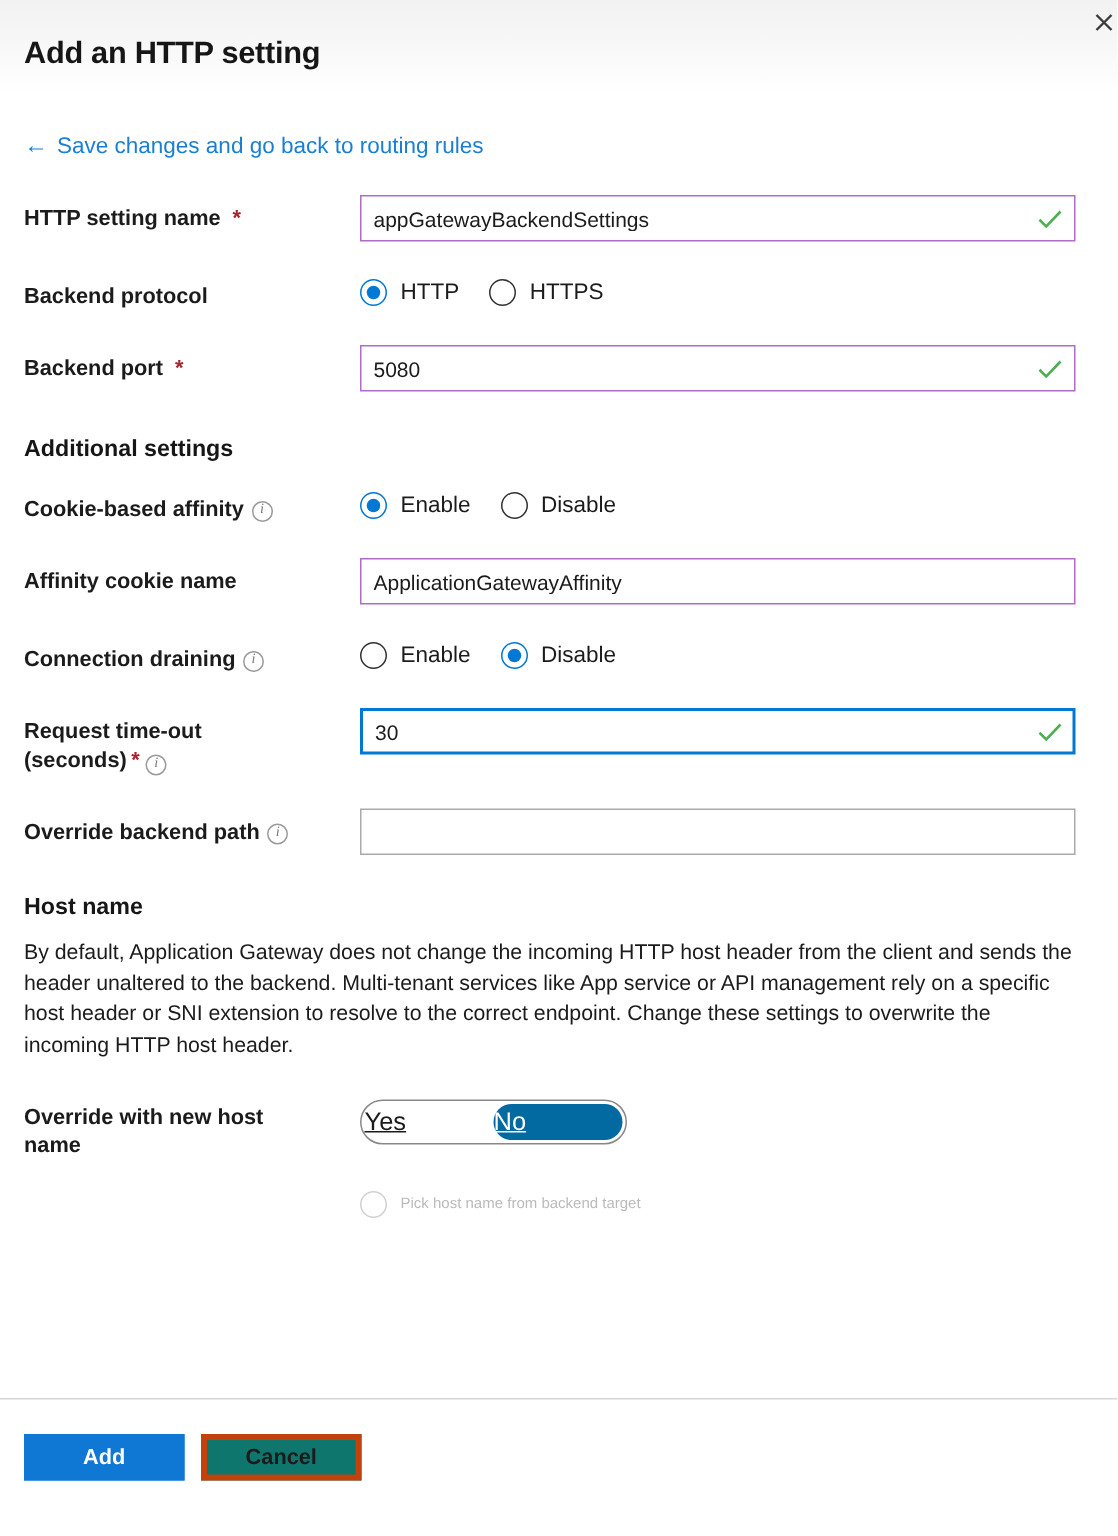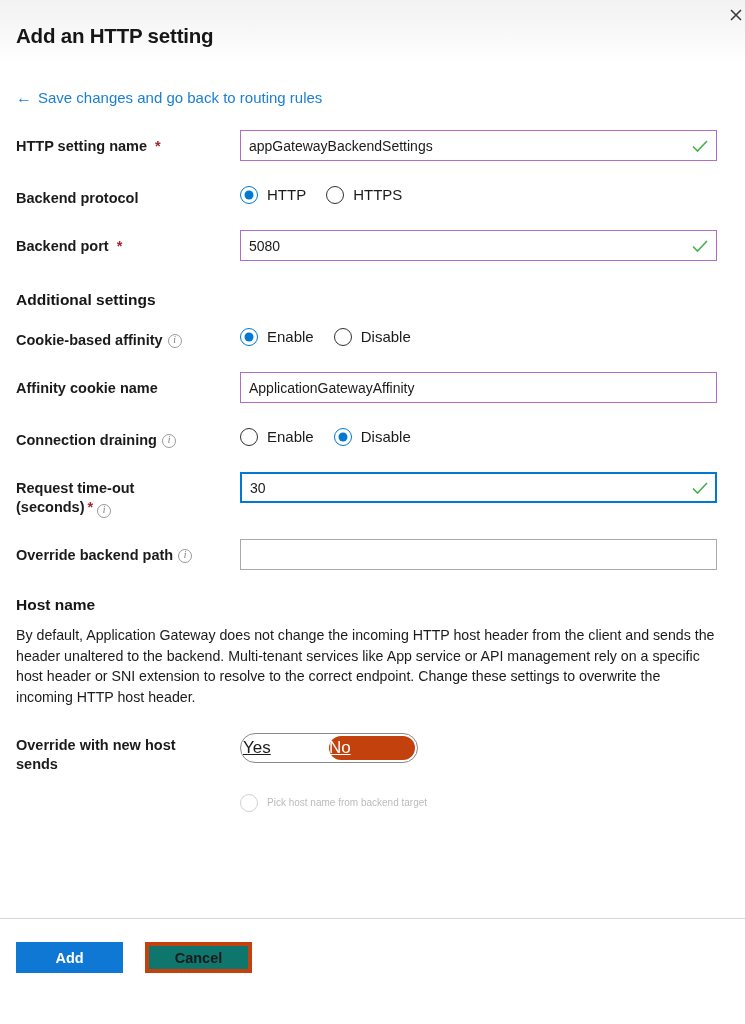--- a/index.html
+++ b/index.html
@@ -222,46 +222,46 @@
     flex: 1 1 50%;
     text-align: left;
     font-size: 17px;
     line-height: 24px;
     border-radius: 14px;
     color: #1b1b1b;
     user-select: none;
     text-decoration: underline;
   }
   .toggle-opt.on {
-    background: #c2410c;
+    background: #0369a1;
     color: #ffffff;
   }
 
   
   .faded-row {
     display: flex;
     align-items: center;
     margin-top: 20px;
     padding-left: 224px;
     opacity: 0.38;
   }
   .faded-row .radio-dot { border-color: #8a8886; }
   .faded-row .radio-txt { color: #4a4a4a; font-size: 10px; }
 
   
   .blade-footer {
     position: absolute;
     left: 0; right: 0; bottom: 0;
-    height: 106px;
+    height: 92px;
     background: #ffffff;
     border-top: 1px solid #d6d6d6;
     padding: 23px 16px 0 16px;
     display: flex;
     align-items: flex-start;
-    gap: 22px;
+    gap: 11px;
   }
   .btn {
     font-family: "Liberation Sans", sans-serif;
     font-size: 14.5px;
     height: 31px;
     min-width: 107px;
     padding: 0 14px;
     cursor: pointer;
     border: 1px solid transparent;
   }
@@ -434,21 +434,21 @@
   </div>
 
   
   <div class="section-h hostname">Host name</div>
   <div class="para">By default, Application Gateway does not change the incoming HTTP host header from the client and sends the header unaltered to the backend. Multi-tenant services like App service or API management rely on a specific host header or SNI extension to resolve to the correct endpoint. Change these settings to overwrite the incoming HTTP host header.</div>
 
   
   <div class="row">
     <div class="row-label" style="display:block; line-height:19px;">
       <span>Override with new host</span><br>
-      <span>sends</span>
+      <span>name</span>
     </div>
     <div class="row-control">
       <div class="toggle">
         <div class="toggle-opt">Yes</div>
         <div class="toggle-opt on">No</div>
       </div>
     </div>
   </div>
 
   

